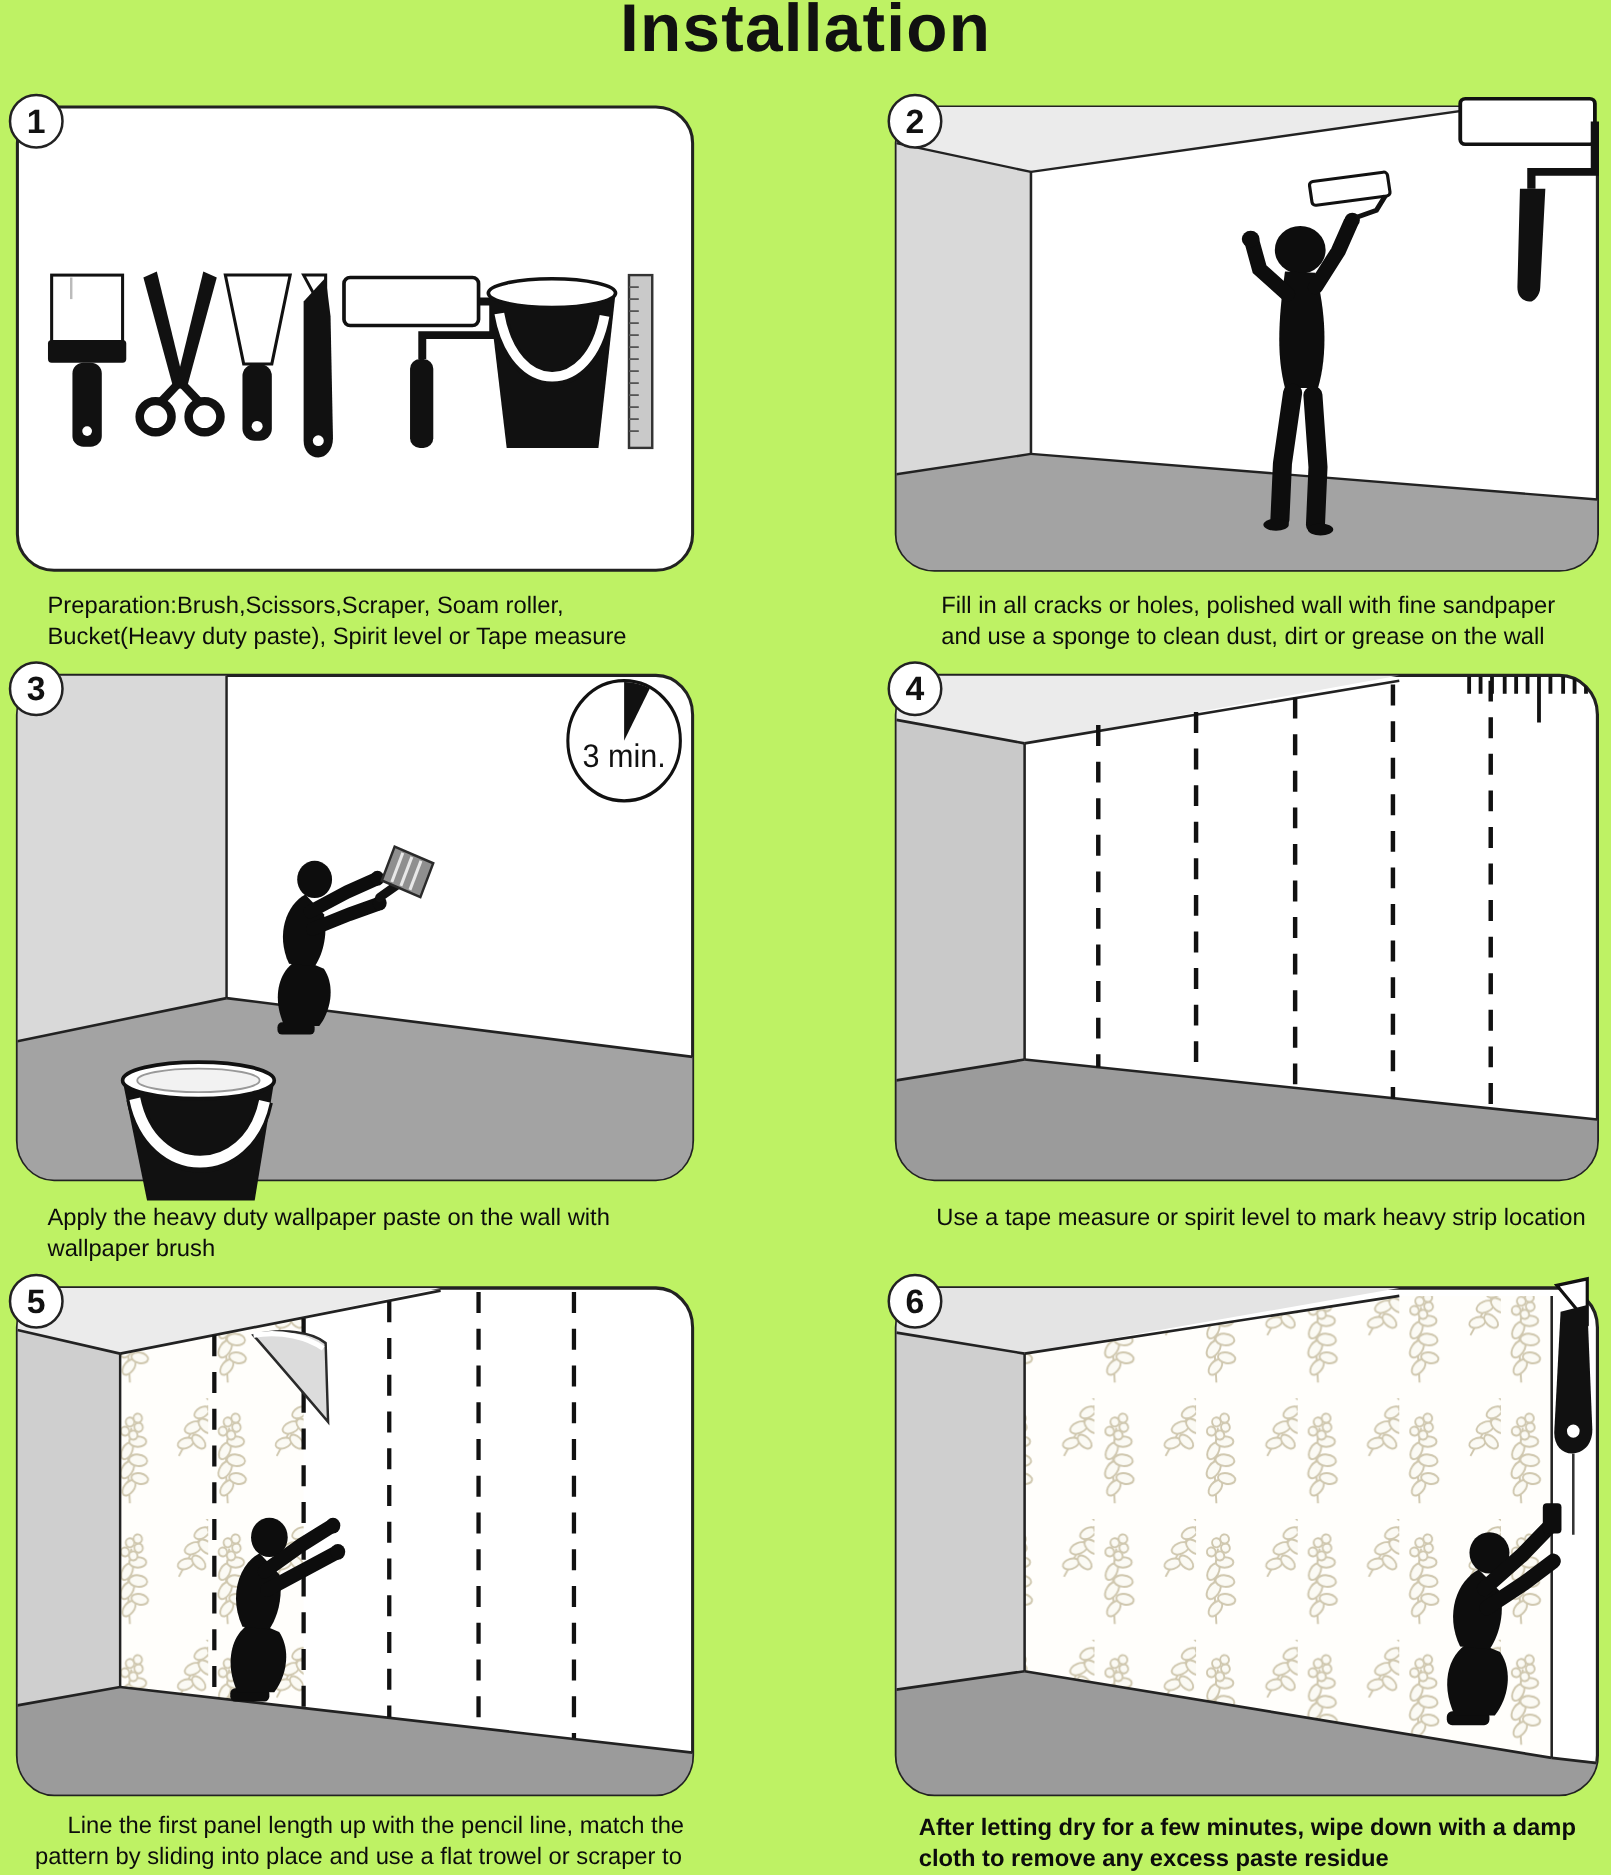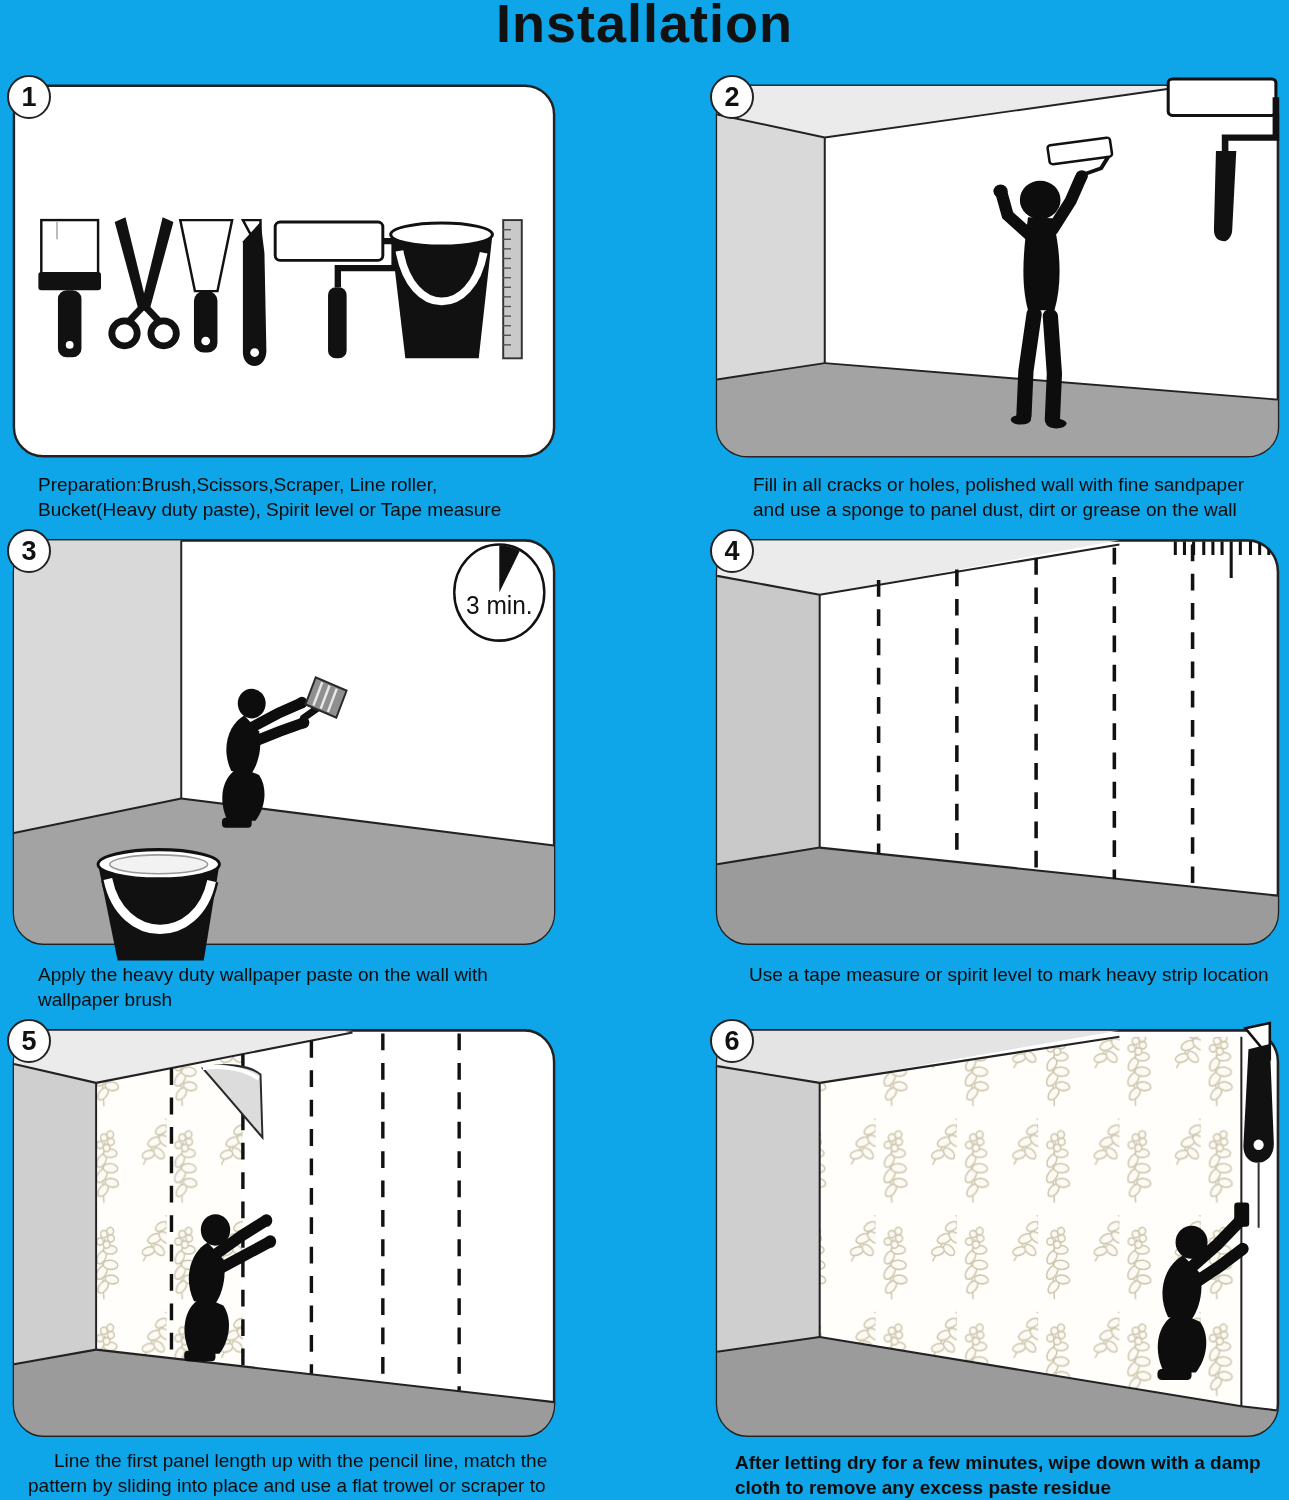--- a/index.html
+++ b/index.html
@@ -1,16 +1,16 @@
 <!DOCTYPE html>
 <html><head>
 <meta charset="utf-8">
 <style>
   html,body{margin:0;padding:0;background:#ffffff;}
-  .page{position:relative;width:1289px;height:1500px;background:#0ea5e9;
+  .page{position:relative;width:1289px;height:1500px;background:#bef264;
         font-family:"Liberation Sans",sans-serif;color:#111;overflow:hidden;}
   .title{position:absolute;top:-8px;left:0;width:100%;text-align:center;
          font-size:54px;font-weight:bold;letter-spacing:1px;}
   .step{position:absolute;}
   .step svg{display:block;overflow:visible;}
   .badge{position:absolute;top:-3px;left:-3px;width:40px;height:40px;border:2.5px solid #222;
          border-radius:50%;background:#fff;display:flex;align-items:center;justify-content:center;
          font-size:27px;font-weight:bold;z-index:5;}
   .caption{font-size:19px;line-height:1.32;color:#0c0c0c;}
   .s1{left:10px;top:78px;width:548px;}
@@ -91,21 +91,21 @@
           <line x1="504" y1="218" x2="512" y2="218"></line>
             <line x1="504" y1="228" x2="512" y2="228"></line>
           <line x1="504" y1="238" x2="512" y2="238"></line>
             <line x1="504" y1="248" x2="512" y2="248"></line>
           <line x1="504" y1="258" x2="512" y2="258"></line>
             <line x1="504" y1="268" x2="512" y2="268"></line>
           <line x1="504" y1="278" x2="512" y2="278"></line>
         </g>
       </g>
     </svg>
-    <div class="caption c1">Preparation:Brush,Scissors,Scraper, Line roller, Bucket(Heavy duty paste), Spirit level or Tape measure</div>
+    <div class="caption c1">Preparation:Brush,Scissors,Scraper, Soam roller, Bucket(Heavy duty paste), Spirit level or Tape measure</div>
   </div>
 
   <div class="step s2">
     <div class="badge">2</div>
     <svg width="569" height="384" viewBox="0 0 560 400" preserveAspectRatio="none">
       <defs>
           <clipPath id="clip2">
             <rect x="4" y="8" width="552" height="386" rx="30"></rect>
           </clipPath>
         </defs>
@@ -139,21 +139,21 @@
           <path d="M389,82 L382,94 L366,100" fill="none" stroke="#111" stroke-width="4"></path>
         </g>
       </g>
 
       <g>
         <rect x="448" y="1" width="106" height="38" rx="4" fill="#fff" stroke="#111" stroke-width="3"></rect>
         <path d="M554,20 v42 h-50 v14" fill="none" stroke="#111" stroke-width="6.5"></path>
         <path d="M495,76 L515,76 L511,158 C511,166 505,170 504,170 C497,170 493,166 493,158 Z" fill="#111"></path>
       </g>
     </svg>
-    <div class="caption c2">Fill in all cracks or holes, polished wall with fine sandpaper and use a sponge to panel dust, dirt or grease on the wall</div>
+    <div class="caption c2">Fill in all cracks or holes, polished wall with fine sandpaper and use a sponge to clean dust, dirt or grease on the wall</div>
   </div>
 
   <div class="step s3">
     <div class="badge">3</div>
     <svg width="548" height="418" viewBox="0 0 560 400" preserveAspectRatio="none">
       <defs>
           <clipPath id="clip3">
             <rect x="4" y="8" width="552" height="386" rx="30"></rect>
           </clipPath>
         </defs>

